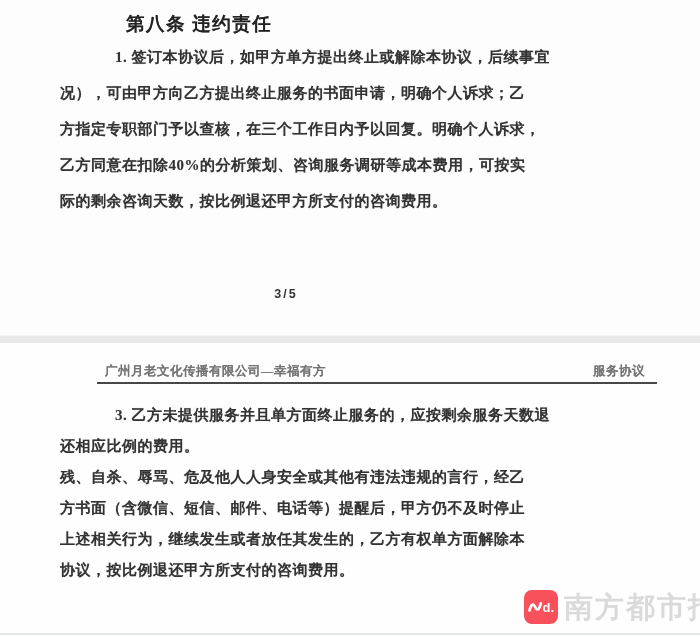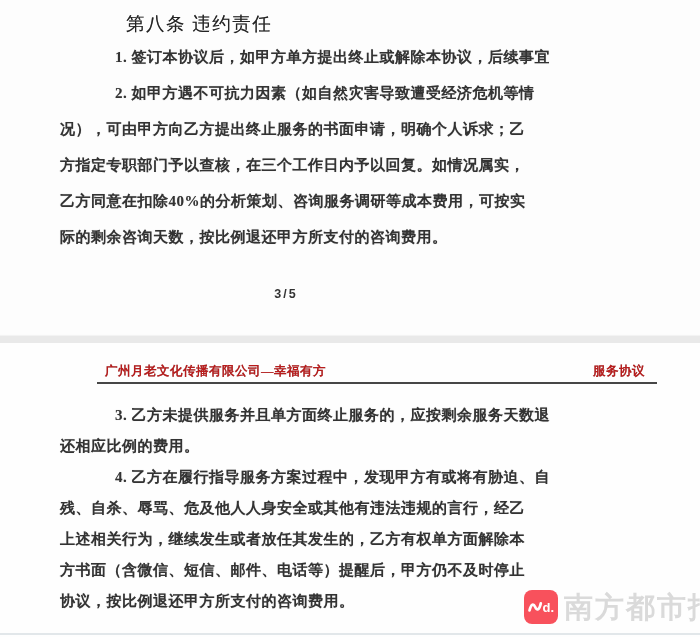--- a/index.html
+++ b/index.html
@@ -8,21 +8,21 @@
     background:#fefefe; overflow:hidden;
     font-family:"Liberation Serif","DejaVu Serif",serif;
   }
   
   .page-top {
     position:absolute; top:0; left:0; width:700px; height:336px;
     background:#fdfdfd;
   }
   .article-heading {
     position:absolute; left:126px; top:11px; margin:0;
-    font-size:18.5px; font-weight:400; color:#232323; letter-spacing:1.5px;
+    font-size:18.5px; font-weight:700; color:#232323; letter-spacing:1.5px;
     text-shadow:0 0 0.6px rgba(40,40,40,0.45);
   }
   .body-lines {
     position:absolute; left:60px; width:582px;
     font-size:15px; line-height:36px; letter-spacing:0.5px;
     font-weight:600; color:#333333;
     text-shadow:0 0 0.7px rgba(50,50,50,0.4);
     white-space:nowrap;
   }
   .page-top .body-lines { top:39px; }
@@ -40,21 +40,21 @@
     box-shadow:0 1px 1px rgba(0,0,0,0.04), 0 -1px 1px rgba(0,0,0,0.04);
   }
   
   .page-bottom {
     position:absolute; top:343px; left:0; width:700px; height:294px;
     background:#fefefe;
   }
   .doc-header {
     position:absolute; top:20px; left:105px; right:55px;
     display:flex; justify-content:space-between; align-items:flex-start;
-    font-size:12.5px; font-weight:700; color:#b91c1c; letter-spacing:0.5px;
+    font-size:12.5px; font-weight:700; color:#737373; letter-spacing:0.5px;
     text-shadow:0 0 0.5px rgba(50,50,50,0.4);
   }
   .doc-header-rule {
     position:absolute; top:39px; left:97px; width:560px; height:2px;
     background:#474747; border:none; margin:0;
   }
   .page-bottom .body-lines { top:57px; line-height:31px; }
   .page-bottom .line { height:31px; }
   
   .watermark {
@@ -74,44 +74,42 @@
 </style>
 </head>
 <body>
 
 <div class="canvas">
 
   <section class="page-top">
     <h2 class="article-heading">第八条 违约责任</h2>
     <div class="body-lines">
       <div class="line indent">1. 签订本协议后，如甲方单方提出终止或解除本协议，后续事宜</div>
-      <div class="line indent">2. 如甲方遇不可抗力因素（如自然灾害导致遭受经济危机等情</div>
       <div class="line">况），可由甲方向乙方提出终止服务的书面申请，明确个人诉求；乙</div>
-      <div class="line">方指定专职部门予以查核，在三个工作日内予以回复。如情况属实，</div>
+      <div class="line">方指定专职部门予以查核，在三个工作日内予以回复。明确个人诉求，</div>
       <div class="line">乙方同意在扣除40%的分析策划、咨询服务调研等成本费用，可按实</div>
       <div class="line">际的剩余咨询天数，按比例退还甲方所支付的咨询费用。</div>
     </div>
     <div class="page-number">3/5</div>
   </section>
 
   <div class="scan-divider"></div>
 
   <section class="page-bottom">
     <div class="doc-header">
       <span>广州月老文化传播有限公司—幸福有方</span>
       <span>服务协议</span>
     </div>
     <div class="doc-header-rule"></div>
     <div class="body-lines">
       <div class="line indent">3. 乙方未提供服务并且单方面终止服务的，应按剩余服务天数退</div>
       <div class="line">还相应比例的费用。</div>
-      <div class="line indent">4. 乙方在履行指导服务方案过程中，发现甲方有或将有胁迫、自</div>
       <div class="line">残、自杀、辱骂、危及他人人身安全或其他有违法违规的言行，经乙</div>
+      <div class="line">方书面（含微信、短信、邮件、电话等）提醒后，甲方仍不及时停止</div>
       <div class="line">上述相关行为，继续发生或者放任其发生的，乙方有权单方面解除本</div>
-      <div class="line">方书面（含微信、短信、邮件、电话等）提醒后，甲方仍不及时停止</div>
       <div class="line">协议，按比例退还甲方所支付的咨询费用。</div>
     </div>
   </section>
 
   <div class="watermark">
     <svg class="logo-box" viewBox="0 0 34 34" xmlns="http://www.w3.org/2000/svg">
       <rect x="0" y="0" width="34" height="34" rx="8" fill="#f8515c"></rect>
       <path d="M5.5 20.5 C7.2 13.2 9.6 13.4 11.2 17 C12.8 20.6 15.2 20.6 16.8 13.4" fill="none" stroke="#ffffff" stroke-width="2.7" stroke-linecap="round"></path>
       <text x="18.5" y="22" fill="#ffffff" font-size="13" font-weight="bold" font-family="Liberation Sans, sans-serif">d.</text>
     </svg>

